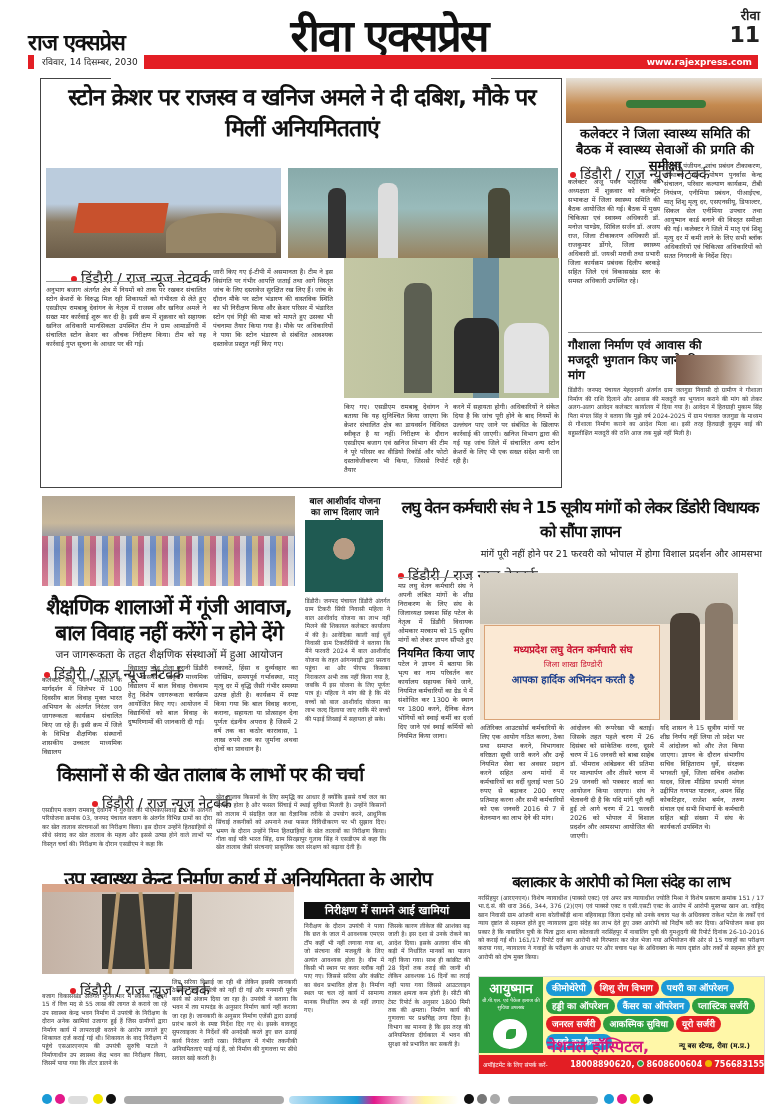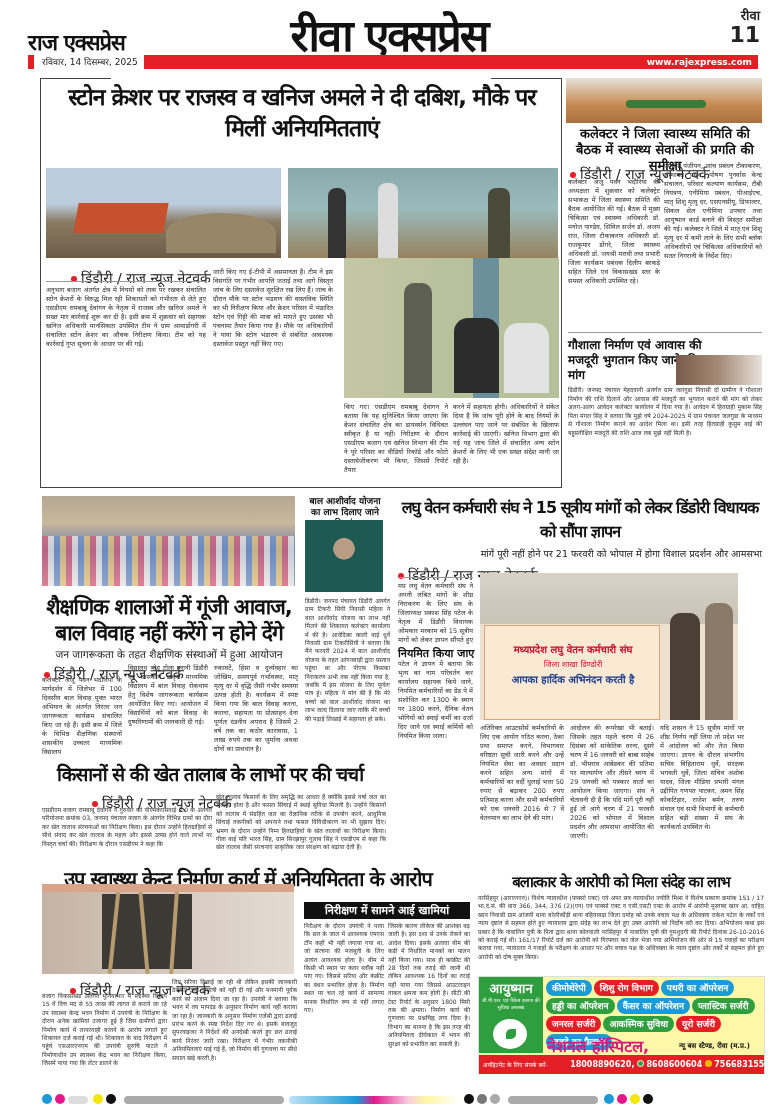--- a/index.html
+++ b/index.html
@@ -28,21 +28,21 @@
   .cbar { display: inline-block; height: 8px; border-radius: 4px; background: #aaa; vertical-align: middle; }
 </style>
 </head>
 <body>
 
 <div class="abs mast-center serif">रीवा एक्सप्रेस</div>
 <div class="abs mast-left serif">राज एक्सप्रेस</div>
 <div class="abs mast-city">रीवा</div>
 <div class="abs mast-page">11</div>
 <div class="abs redbar">
-  <span class="date">रविवार, 14 दिसम्बर, 2025</span>
+  <span class="date">रविवार, 14 दिसम्बर, 2030</span>
   <span class="web">www.rajexpress.com</span>
 </div>
 
 <div class="abs box" style="left:40px;top:78px;width:522px;height:410px;border-top:none;">
   <div class="abs" style="left:0;top:0;width:70px;border-top:1px solid #444;"></div>
   <div class="abs" style="right:0;top:0;width:70px;border-top:1px solid #444;"></div>
   <div class="abs h1" style="left:8px;width:506px;top:4px;font-size:23px;line-height:31px;">स्टोन क्रेशर पर राजस्व व खनिज अमले ने दी दबिश, मौके पर मिलीं अनियमितताएं</div>
   <div class="abs photo" style="left:5px;top:90px;width:235px;height:90px;background:linear-gradient(#bcd 0,#bcd 40%,#8a7b63 60%,#6b5c48 100%);">
     <div class="abs" style="left:30px;top:35px;width:90px;height:30px;background:#c8512d;transform:skewX(-10deg);"></div>
     <div class="abs" style="left:120px;top:45px;width:110px;height:40px;background:#978667;border-radius:50% 50% 0 0;"></div>

